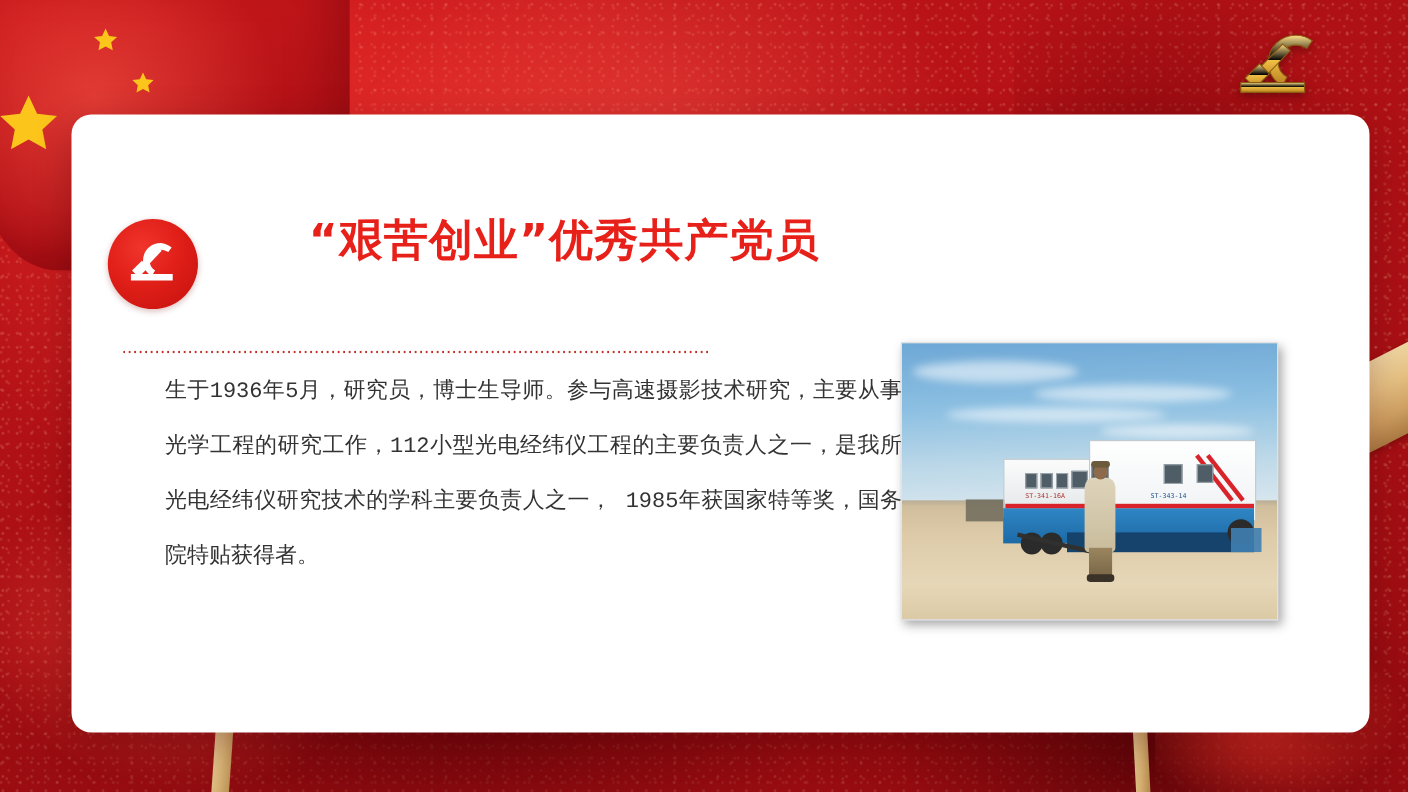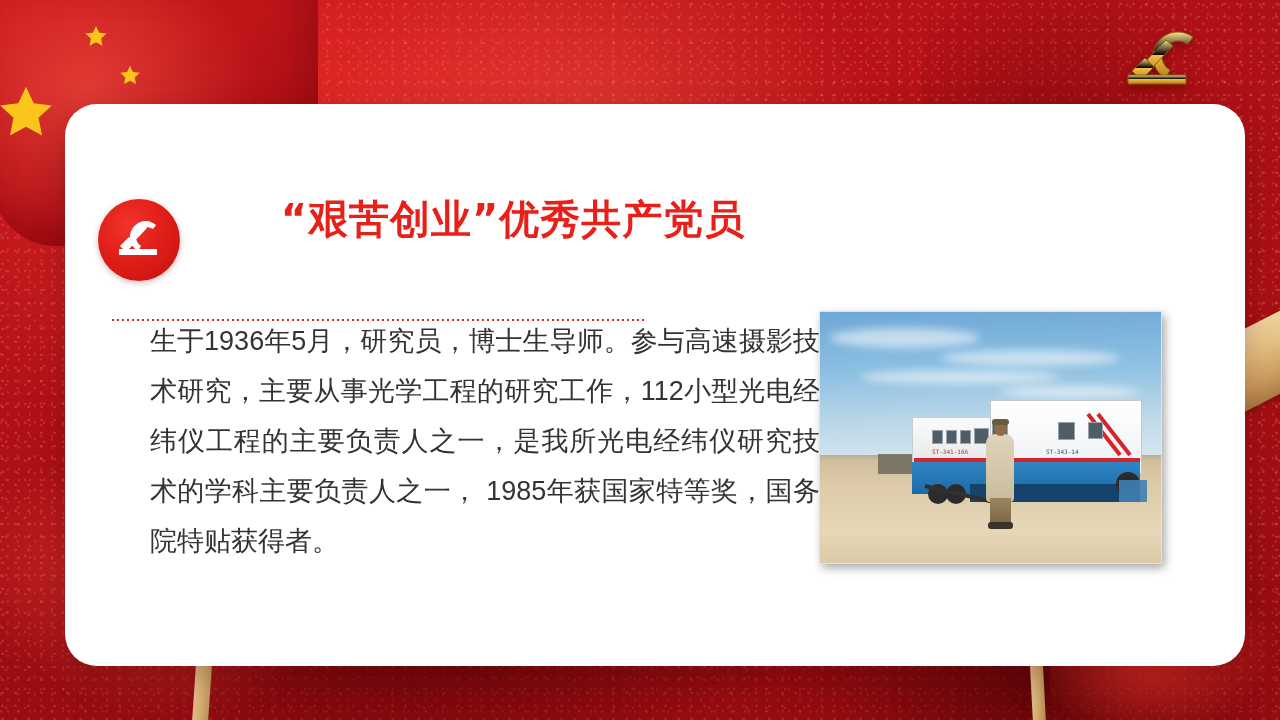--- a/index.html
+++ b/index.html
@@ -106,21 +106,21 @@
   .emblem-gold{
     position:absolute;right:66px;top:22px;width:104px;height:74px;
   }
   .emblem-gold svg{display:block;width:100%;height:100%;
     filter:drop-shadow(0 3px 4px rgba(80,6,8,.55));}
 
   
   .card{
     position:absolute;left:65px;top:104px;width:1180px;height:562px;
     background:#ffffff;
-    border-radius:32px;
+    border-radius:18px;
     box-shadow:0 10px 34px rgba(70,4,8,.30);
     overflow:hidden;
   }
 
   
   .badge{
     position:absolute;left:33px;top:95px;width:82px;height:82px;border-radius:50%;
     background:radial-gradient(circle at 38% 32%, #f0342c 0%, #e01f18 45%, #c4100d 100%);
     box-shadow:0 2px 6px rgba(120,10,10,.28);
   }
@@ -143,23 +143,23 @@
   }
 
   .divider{
     position:absolute;left:47px;top:215px;width:534px;height:2px;
     background-image:linear-gradient(to right,#C4302A 0 2px, transparent 2px 5px);
     background-size:5px 2px;background-repeat:repeat-x;
   }
 
   
   .body-text{
-    position:absolute;left:85px;top:212px;width:670px;
-    font-size:27px;line-height:50px;color:#333333;
-    font-family:Liberation Sans, sans-serif;
+    position:absolute;left:85px;top:228px;width:670px;
+    font-size:20px;line-height:50px;color:#333333;
+    font-family:Liberation Mono, monospace;
     text-align:justify;text-justify:inter-ideograph;
     letter-spacing:0px;
   }
 
   
   .photo{
     position:absolute;left:754px;top:207px;width:341px;height:251px;
     border:1px solid #e3e3e3;
     box-shadow:3px 4px 9px rgba(0,0,0,.34);
     overflow:hidden;background:#cfd8dd;

